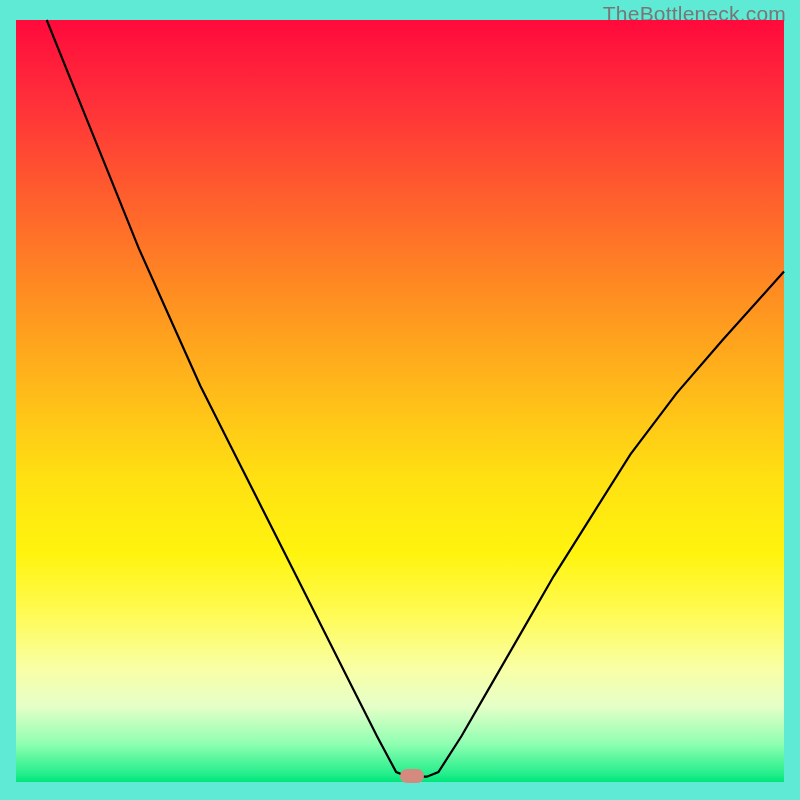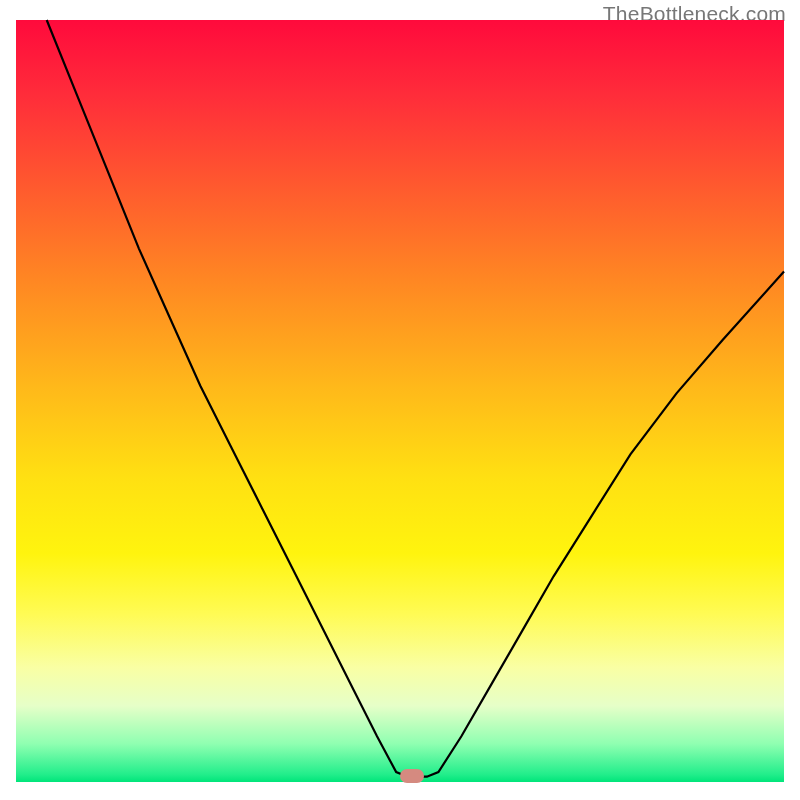--- a/index.html
+++ b/index.html
@@ -8,21 +8,21 @@
     width: 800px;
     height: 800px;
     background: #000;
     font-family: Arial, Helvetica, sans-serif;
     overflow: hidden;
   }
   .frame {
     position: relative;
     width: 800px;
     height: 800px;
-    background: #ffffff;
+    background: #5eead4;
   }
   .plot-area {
     position: absolute;
     left: 16px;
     top: 20px;
     width: 768px;
     height: 762px;
     
     background: linear-gradient(to bottom,
       #ff0a3c 0%,

